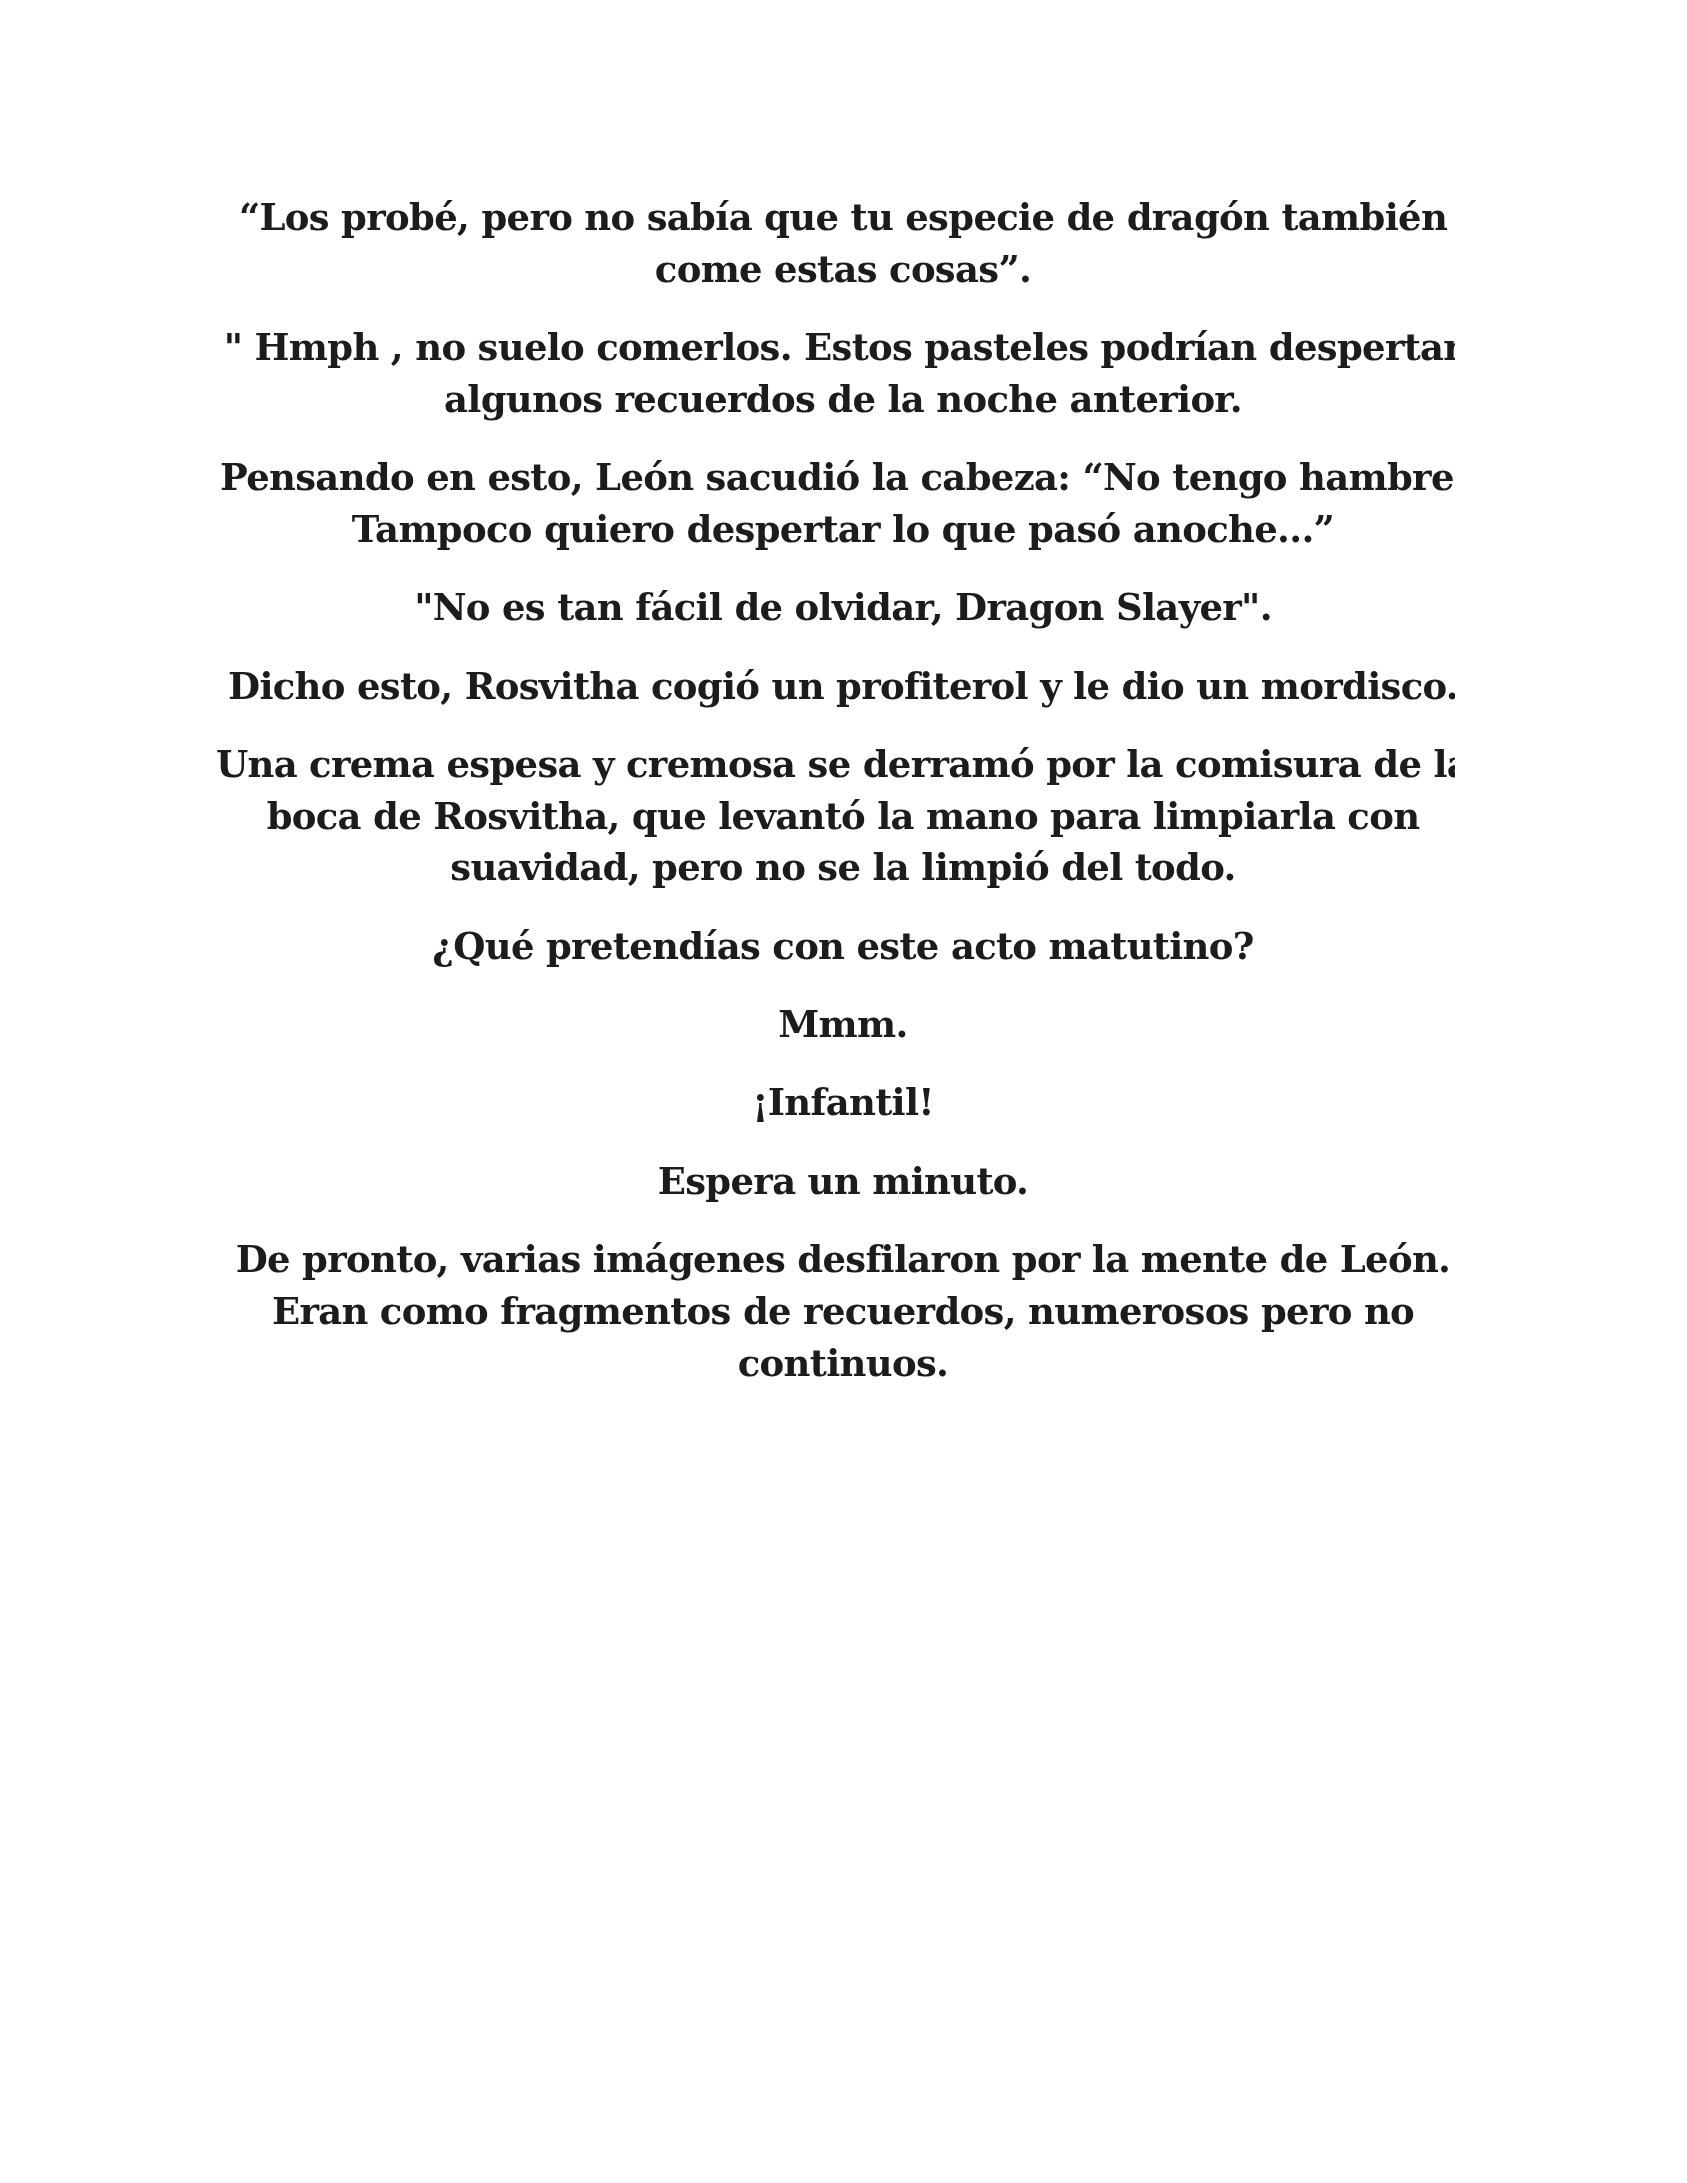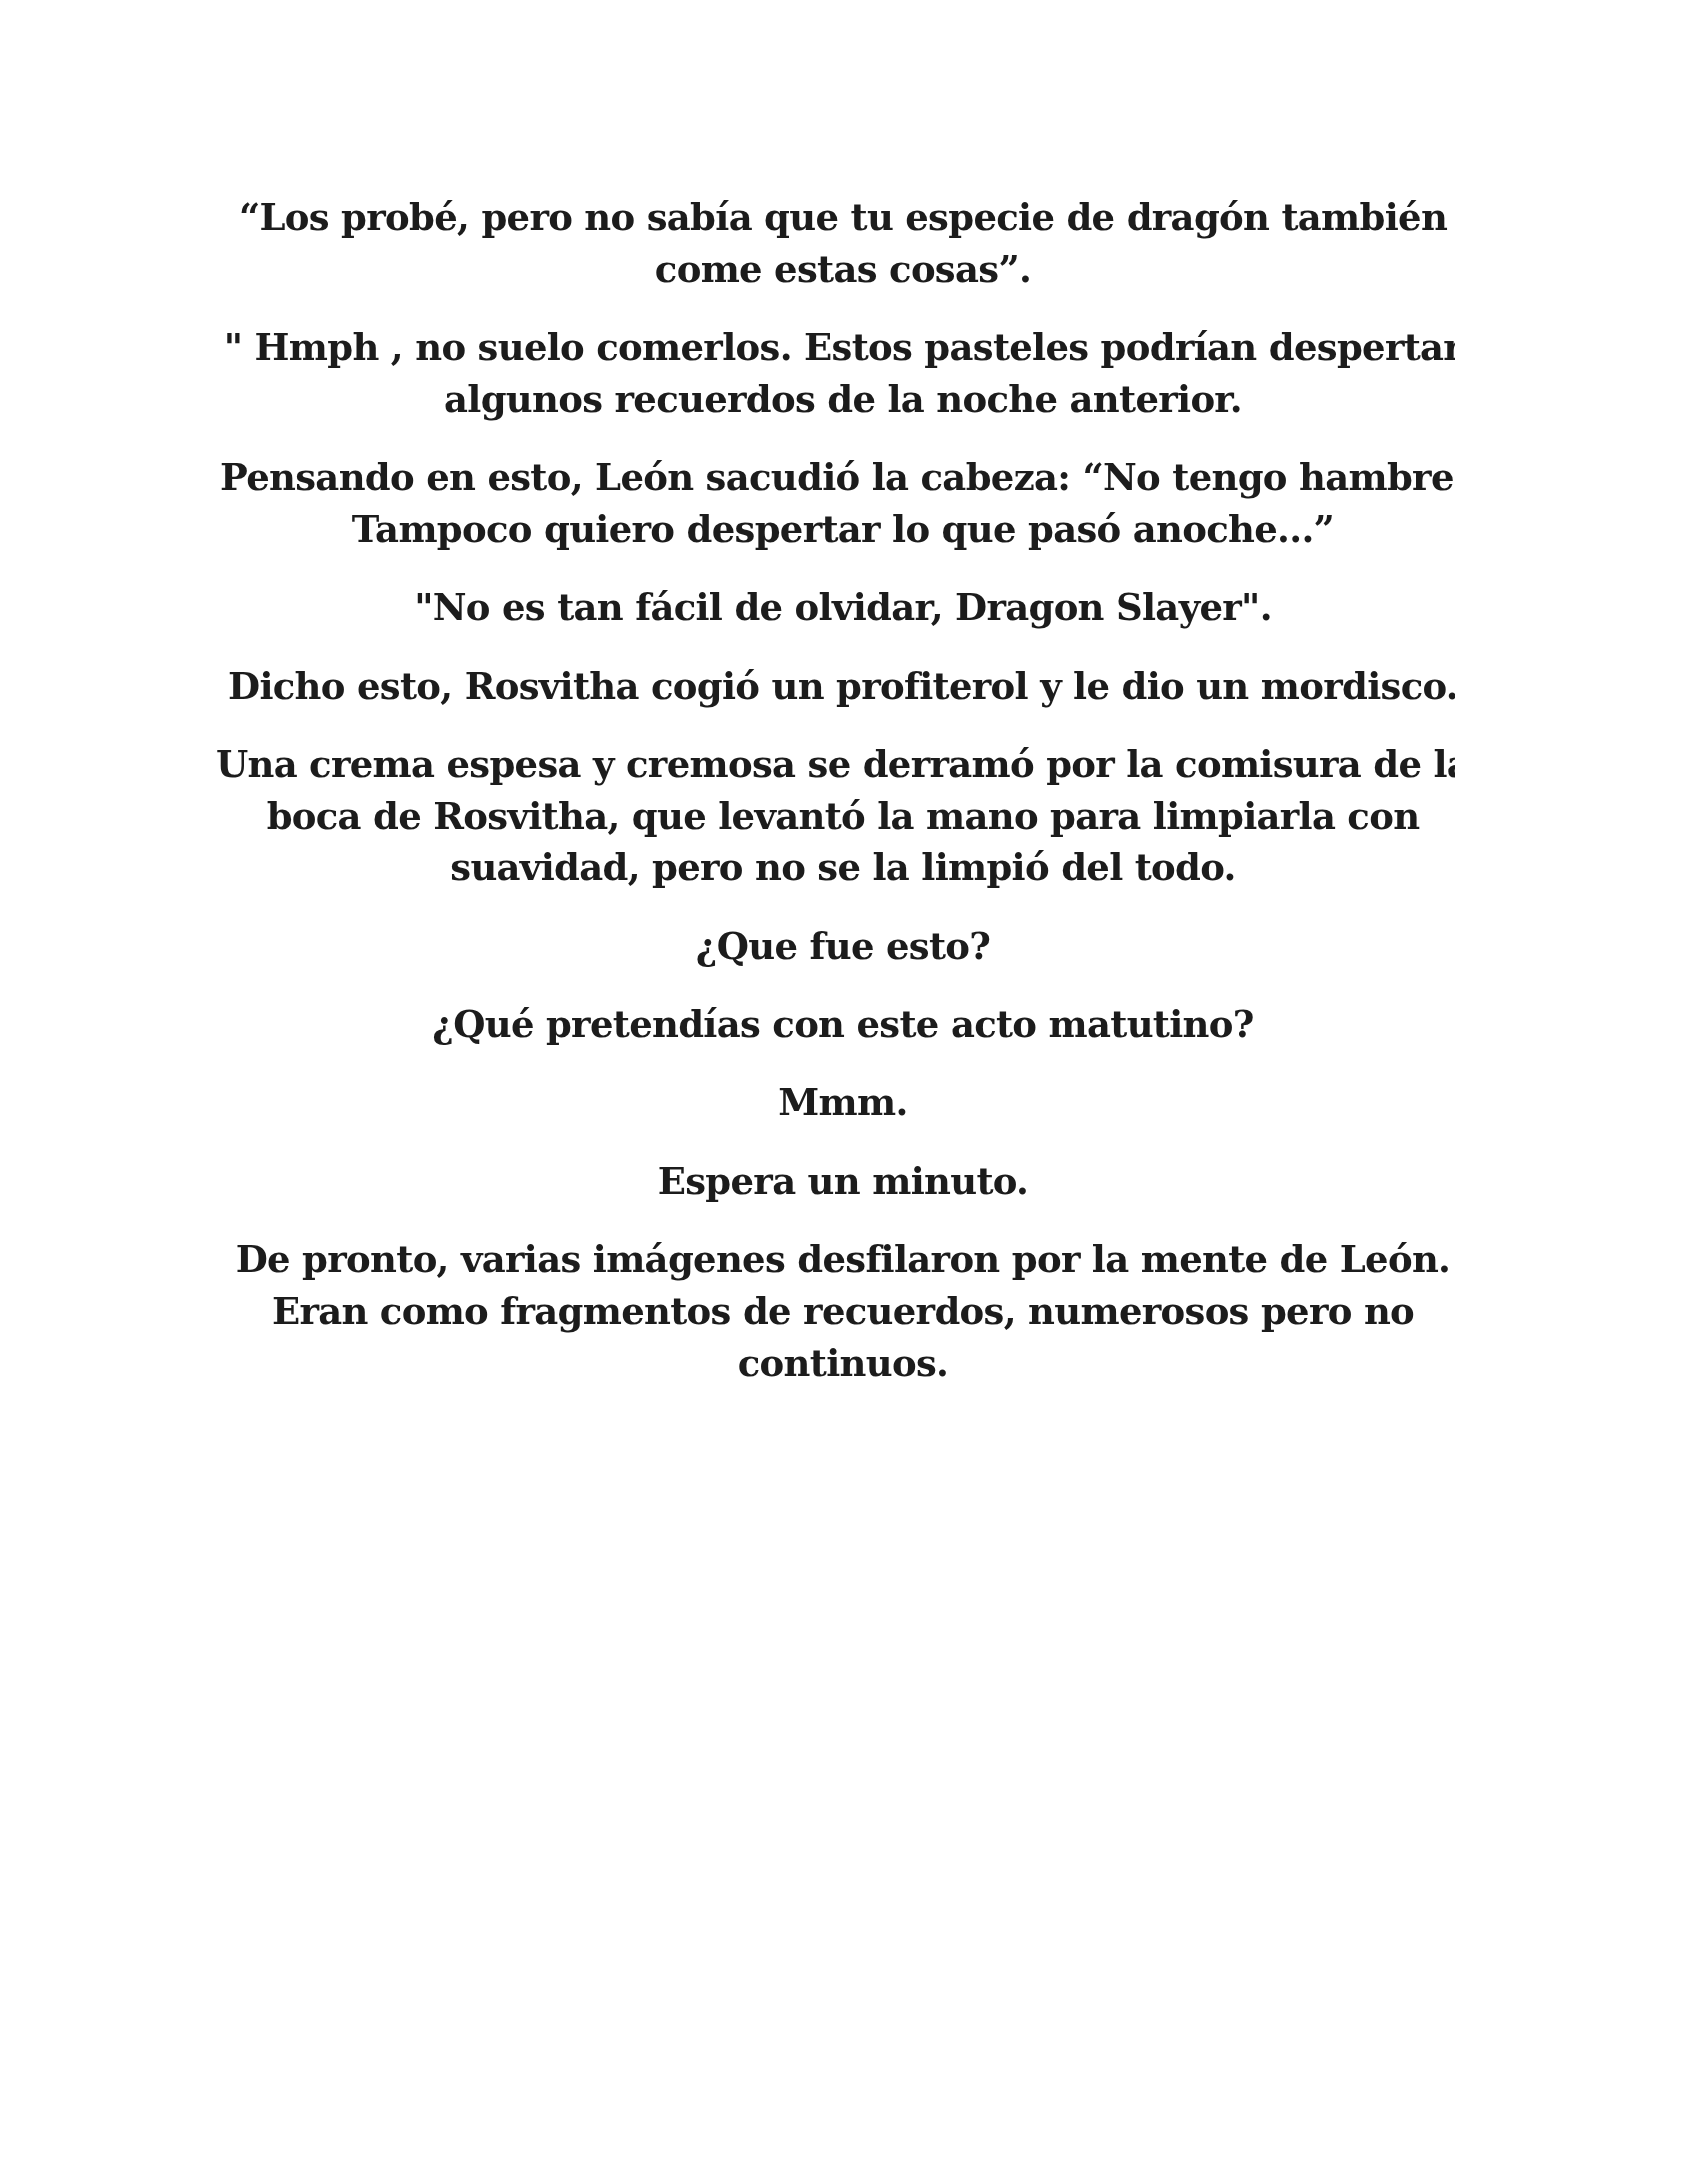--- a/index.html
+++ b/index.html
@@ -44,23 +44,23 @@
 
 <div class="page">
 
   <div class="content">
     <p>“Los probé, pero no sabía que tu especie de dragón también come estas cosas”.</p>
     <p>" Hmph , no suelo comerlos. Estos pasteles podrían despertar algunos recuerdos de la noche anterior.</p>
     <p>Pensando en esto, León sacudió la cabeza: “No tengo hambre. Tampoco quiero despertar lo que pasó anoche...”</p>
     <p>"No es tan fácil de olvidar, Dragon Slayer".</p>
     <p>Dicho esto, Rosvitha cogió un profiterol y le dio un mordisco.</p>
     <p>Una crema espesa y cremosa se derramó por la comisura de la boca de Rosvitha, que levantó la mano para limpiarla con suavidad, pero no se la limpió del todo.</p>
-    <p>¿Que fue esto?</p>
     <p>¿Qué pretendías con este acto matutino?</p>
     <p>Mmm.</p>
+    <p>¡Infantil!</p>
     <p>Espera un minuto.</p>
     <p>De pronto, varias imágenes desfilaron por la mente de León. Eran como fragmentos de recuerdos, numerosos pero no continuos.</p>
   </div>
 
   <div class="badge">
     <span>
       <svg viewBox="0 0 80 80" xmlns="http://www.w3.org/2000/svg">
         <circle cx="40" cy="40" r="37" fill="#ffffff"></circle>
 
         <path d="M30,16 C16,24 12,44 22,58" fill="none" stroke="#1a1a1a" stroke-width="4" stroke-linecap="round"></path>

